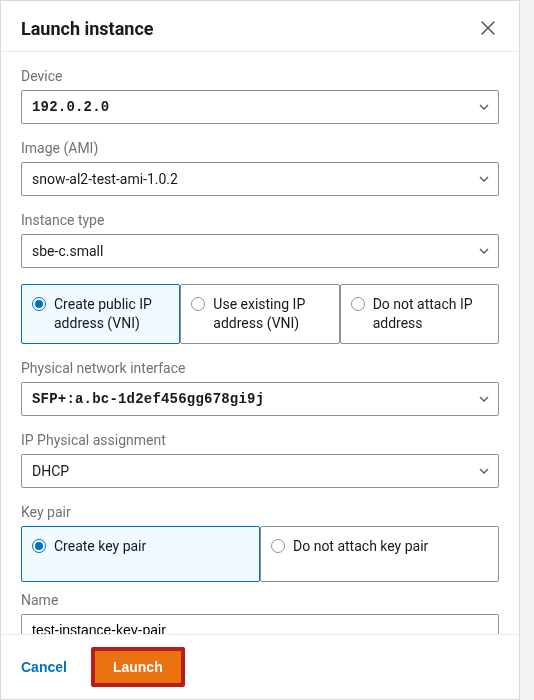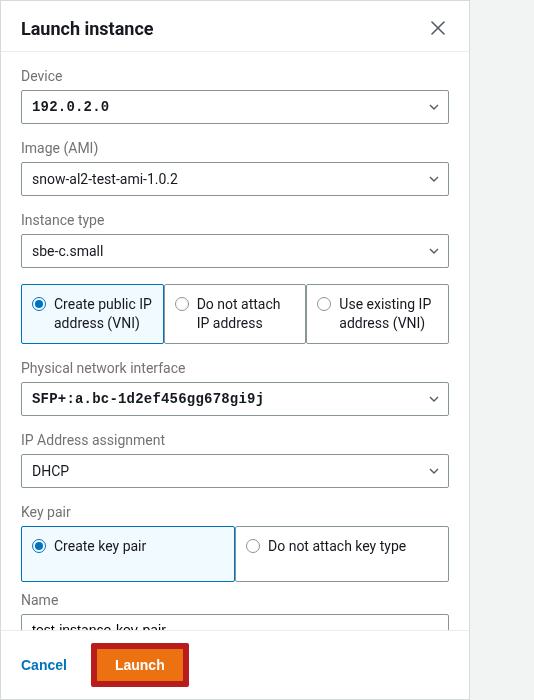--- a/index.html
+++ b/index.html
@@ -1,17 +1,17 @@
 <!DOCTYPE html>
 <html><head>
 <meta charset="utf-8">
 <style>
 * { box-sizing: border-box; margin: 0; padding: 0; }
 body { font-family: -apple-system, BlinkMacSystemFont, "Segoe UI", Roboto, Helvetica, Arial, sans-serif; font-size: 14px; color: #16191f; background: #f2f3f3; }
-.modal { width: 470px; height: 700px; background: #fff; border: 1px solid #d5dbdb; display: flex; flex-direction: column; }
+.modal { width: 520px; height: 700px; background: #fff; border: 1px solid #d5dbdb; display: flex; flex-direction: column; }
 .modal-header { display: flex; align-items: center; justify-content: space-between; padding: 16px 20px 12px 20px; border-bottom: 1px solid #eaeded; }
 .modal-title { font-size: 18px; font-weight: 700; color: #16191f; }
 .close-btn { background: none; border: none; cursor: pointer; padding: 4px; color: #545b64; }
 .close-btn svg { width: 14px; height: 14px; display: block; }
 .modal-body { flex: 1; overflow-y: auto; padding: 16px 20px 8px 20px; }
 .field { margin-bottom: 16px; }
 .field-label { display: block; font-size: 14px; color: #737373; margin-bottom: 6px; }
 .select-wrap { position: relative; }
 .select { width: 100%; border: 1px solid #879596; background: #fff; padding: 7px 20px 7px 10px; font-size: 14px; cursor: pointer; border-radius: 2px; display: flex; align-items: center; min-height: 34px; }
 .select.mono { font-family: "Courier New", Courier, monospace; font-weight: 700; letter-spacing: 0.2px; }
@@ -20,21 +20,21 @@
 .radio-row { display: flex; gap: 0; }
 .radio-card { flex: 1; border: 1px solid #879596; padding: 10px 10px; display: flex; align-items: flex-start; gap: 8px; cursor: pointer; border-radius: 2px; background: #fff; min-height: 56px; }
 .radio-card.selected { border-color: #0073bb; background: #f1faff; }
 .radio-outer { width: 14px; height: 14px; border: 1px solid #879596; border-radius: 50%; flex-shrink: 0; margin-top: 2px; display: flex; align-items: center; justify-content: center; }
 .radio-card.selected .radio-outer { border-color: #0073bb; }
 .radio-inner { width: 8px; height: 8px; border-radius: 50%; background: #0073bb; display: none; }
 .radio-card.selected .radio-inner { display: block; }
 .radio-label { font-size: 14px; line-height: 1.35; color: #16191f; }
 .text-input { width: 100%; border: 1px solid #879596; background: #fff; padding: 7px 10px; font-size: 14px; border-radius: 2px; }
 .btn-link { background: none; border: none; color: #0073bb; font-weight: 700; cursor: pointer; padding: 8px 16px; font-size: 14px; }
-.btn-primary { background: #ec7211; border: 6px solid #b91c1c; color: #fff; font-weight: 700; padding: 8px 18px; font-size: 14px; cursor: pointer; border-radius: 2px; }
+.btn-primary { background: #ec7211; border: 4px solid #b91c1c; color: #fff; font-weight: 700; padding: 8px 18px; font-size: 14px; cursor: pointer; border-radius: 2px; }
 .modal-footer { border-top: 1px solid #eaeded; padding: 12px 4px; display: flex; justify-content: flex-start; gap: 8px; align-items: center; }
 .field.tight { margin-bottom: 10px; }
 </style>
 </head>
 <body>
 
 <div class="modal">
 
   <div class="modal-header">
     <h1 class="modal-title">Launch instance</h1>
@@ -94,45 +94,45 @@
     <div class="field">
       <div class="radio-row">
         <div class="radio-card selected">
           <span class="radio-outer">
               <span class="radio-inner"></span>
             </span>
           <span class="radio-label">Create public IP address (VNI)</span>
         </div>
         <div class="radio-card">
           <span class="radio-outer"></span>
-          <span class="radio-label">Do not attach IP address</span>
+          <span class="radio-label">Use existing IP address (VNI)</span>
         </div>
         <div class="radio-card">
           <span class="radio-outer"></span>
-          <span class="radio-label">Use existing IP address (VNI)</span>
+          <span class="radio-label">Do not attach IP address</span>
         </div>
       </div>
     </div>
 
     <div class="field">
       <label class="field-label">Physical network interface</label>
       <div class="select-wrap">
         <div class="select mono">
           <span>SFP+:a.bc-1d2ef456gg678gi9j</span>
         </div>
         <span class="caret">
             <svg viewBox="0 0 10 6">
               <path d="M1 1 L5 5 L9 1" stroke="#545b64" stroke-width="1.4" fill="none"></path>
             </svg>
           </span>
       </div>
     </div>
 
     <div class="field">
-      <label class="field-label">IP Address assignment</label>
+      <label class="field-label">IP Physical assignment</label>
       <div class="select-wrap">
         <div class="select">
           <span>DHCP</span>
         </div>
         <span class="caret">
             <svg viewBox="0 0 10 6">
               <path d="M1 1 L5 5 L9 1" stroke="#545b64" stroke-width="1.4" fill="none"></path>
             </svg>
           </span>
       </div>
@@ -142,21 +142,21 @@
       <label class="field-label">Key pair</label>
       <div class="radio-row">
         <div class="radio-card selected">
           <span class="radio-outer">
               <span class="radio-inner"></span>
             </span>
           <span class="radio-label">Create key pair</span>
         </div>
         <div class="radio-card">
           <span class="radio-outer"></span>
-          <span class="radio-label">Do not attach key type</span>
+          <span class="radio-label">Do not attach key pair</span>
         </div>
       </div>
     </div>
 
     <div class="field tight">
       <label class="field-label">Name</label>
       <input type="text" class="text-input" value="test-instance-key-pair" style="">
       
       
     </div>

